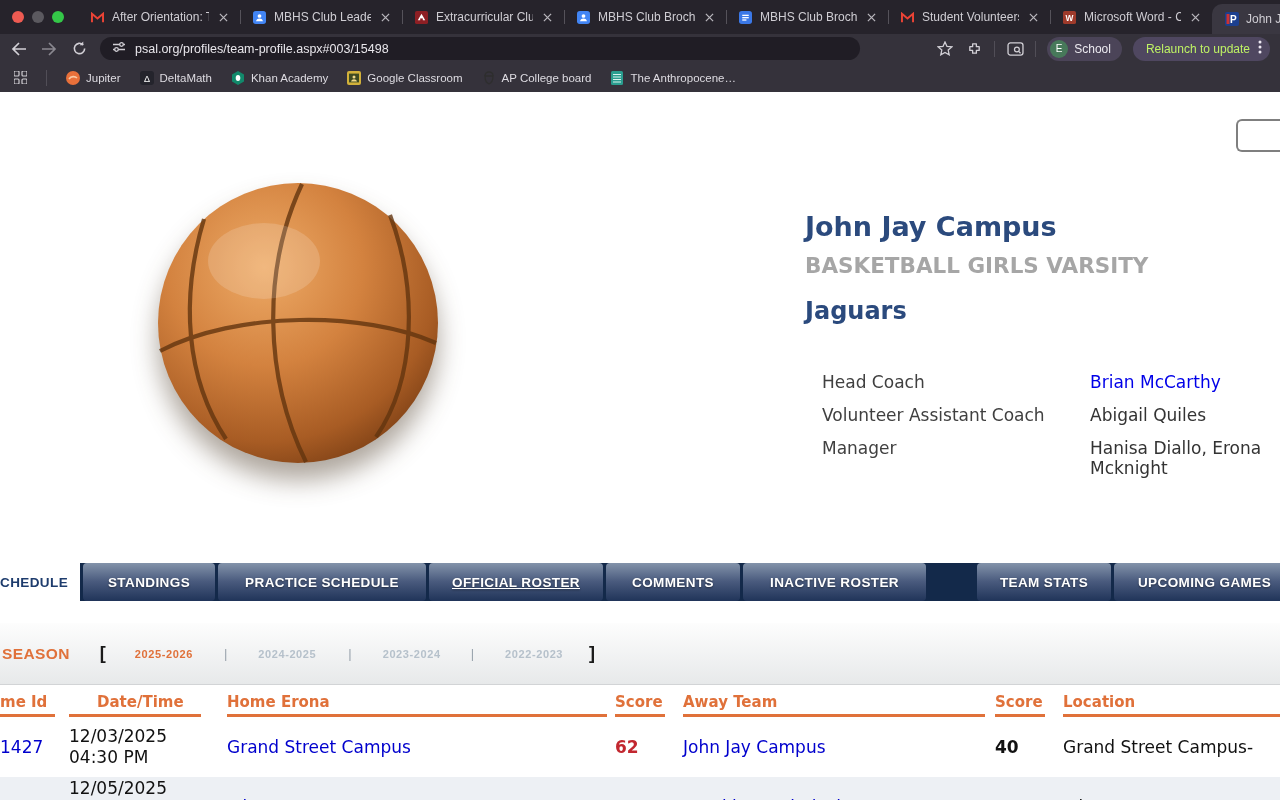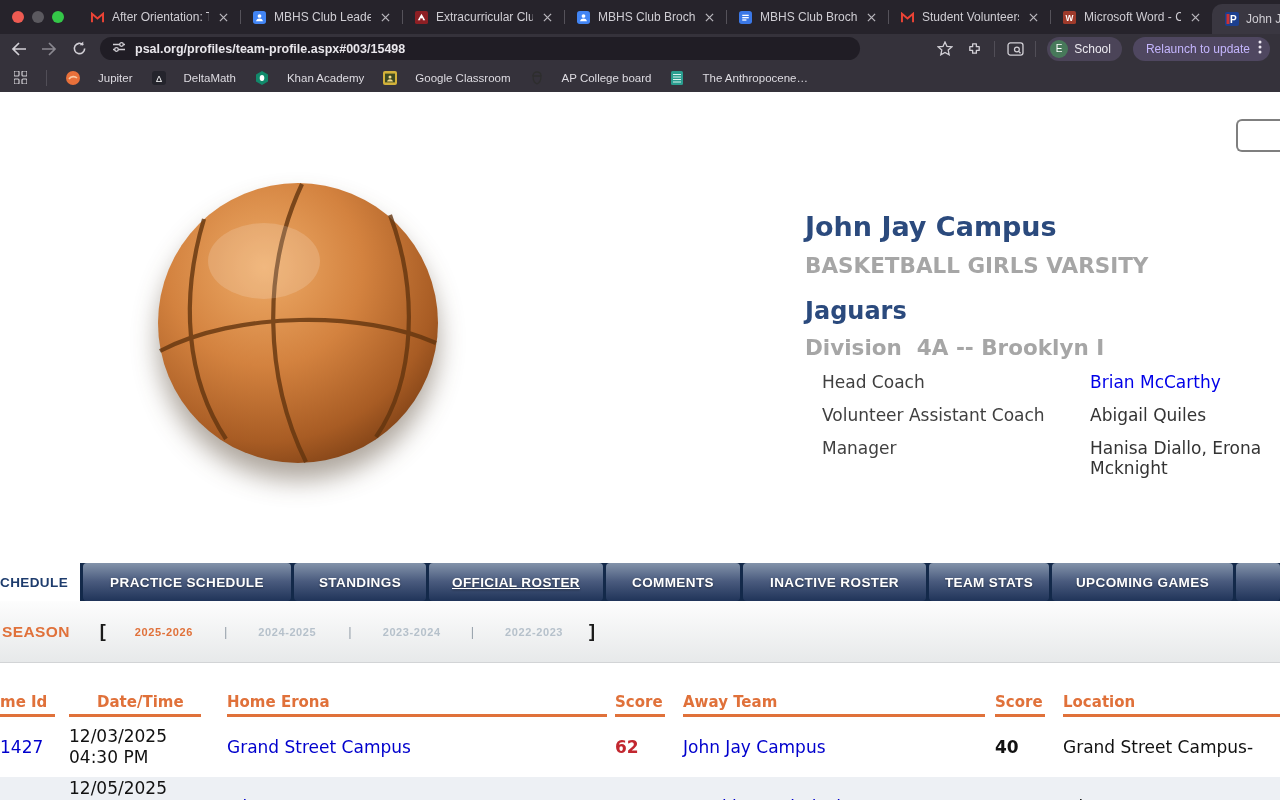--- a/index.html
+++ b/index.html
@@ -16,33 +16,33 @@
           color:#cfcdd3; font-size:12px; max-width:162px; position:relative; }
   .btab .sepline { position:absolute; left:0; top:10px; width:1px; height:14px; background:#55525a; }
   .btab.active { background:#3a3741; border-radius:10px 10px 0 0; height:30px; }
   .btab-title { white-space:nowrap; overflow:hidden; max-width:108px; }
   .fav { width:15px; height:15px; flex:0 0 auto; display:flex; align-items:center; justify-content:center; }
   .closex { width:14px; height:14px; flex:0 0 auto; display:flex; align-items:center; justify-content:center; }
 
   .toolbar { height:29px; background:#35323b; display:flex; align-items:center; padding:0 10px; gap:12px; }
   .navico { width:18px; height:18px; display:flex; align-items:center; justify-content:center; }
   .urlpill { flex:1; max-width:760px; height:23px; background:#201d25; border-radius:12px;
-             display:flex; align-items:center; gap:9px; padding:0 12px; color:#e8e6eb; font-size:12.5px;font-weight:bold; }
+             display:flex; align-items:center; gap:9px; padding:0 12px; color:#e8e6eb; font-size:12.5px; }
   .rightcluster { display:flex; align-items:center; gap:11px; margin-left:auto; }
   .vdiv { width:1px; height:16px; background:#514e57; }
   .chip { height:24px; border-radius:12px; display:flex; align-items:center; }
   .profilechip { background:#4b4458; padding:0 11px 0 3px; gap:6px; }
   .avatar { width:18px; height:18px; border-radius:50%; background:#47795a; color:#fff; font-size:10px;
             display:flex; align-items:center; justify-content:center; }
   .chiplabel { color:#eceaf0; font-size:12px; }
-  .relaunch { background:#4f4760; padding:0 8px 0 13px; gap:8px; color:#c4b5fd; font-size:12px; }
+  .relaunch { background:#4f4760; padding:0 8px 0 13px; gap:8px; color:#bef264; font-size:12px; }
 
   .bookmarksbar { height:29px; background:#35323b; display:flex; align-items:center; gap:19px; padding:0 13px;
                   font-size:11.5px; color:#dedce2; }
-  .bm { display:flex; align-items:center; gap:18px; white-space:nowrap; }
+  .bm { display:flex; align-items:center; gap:6px; white-space:nowrap; }
   .bmico { width:14px; height:14px; display:flex; align-items:center; justify-content:center; }
 
   
   .page { position:relative; width:1280px; height:708px; background:#fff; overflow:hidden;
           font-family:"DejaVu Sans", sans-serif; }
 
   .printbtn { position:absolute; right:0; top:27px; width:44px; height:33px; background:#fff;
               border:2px solid #7f7f7f; border-right:none; border-radius:6px 0 0 6px; }
 
   .ball { position:absolute; left:152px; top:85px; filter:drop-shadow(0 17px 13px rgba(60,40,20,.42)); }
@@ -64,21 +64,21 @@
              display:flex; }
   .ntab { height:38px; display:flex; align-items:center; justify-content:center; margin-right:3px;
           color:#fff; font:bold 13.5px "Liberation Sans", sans-serif; letter-spacing:.4px;
           text-shadow:0 1px 2px rgba(0,0,0,.45); border-radius:4px;
           background:linear-gradient(#8393aa, #4a5b7e 48%, #203459); flex:0 0 auto; }
   .ntab.activetab { background:#fff; color:#1e3c6d; text-shadow:none; border-radius:0;
                     justify-content:flex-start; }
   .ntab-fill { flex:1 1 auto; background:linear-gradient(#8393aa, #4a5b7e 48%, #203459); margin-right:0; }
 
   
-  .seasonbar { position:absolute; left:0; top:509px; width:1280px; height:62px;
+  .seasonbar { position:absolute; left:0; top:531px; width:1280px; height:62px;
                background:linear-gradient(#fdfdfd, #e7e9ea); border-bottom:1px solid #d2d4d6;
                display:flex; align-items:center; font-family:"Liberation Sans", sans-serif; }
   .s-label { color:#e0713a; font-weight:bold; font-size:15.5px; letter-spacing:.4px; margin-left:2px; }
   .s-brk { color:#1a1a1a; font-weight:bold; font-size:18px; }
   .s-opt { font-weight:bold; font-size:11px; letter-spacing:.6px; }
   .s-opt.cur { color:#e0713a; }
   .s-opt.dim { color:#b6c1cb; }
   .s-sep { color:#9aa4ad; font-size:13px; }
 
   
@@ -393,40 +393,39 @@
       <path d="M52 42 C 28 122 34 202 74 262"></path>
       <path d="M238 38 C 266 112 264 202 224 260"></path>
     </g>
     <ellipse cx="112" cy="84" rx="56" ry="38" fill="#ffffff" opacity="0.16"></ellipse>
   </svg>
 
   <div class="teamblock">
     <div class="t-school">John Jay Campus</div>
     <div class="t-sport">BASKETBALL GIRLS VARSITY</div>
     <div class="t-mascot">Jaguars</div>
-    <div class="t-div">Division  4A -- Brooklyn I</div>
   </div>
 
   <div class="staff">
     <div class="role">Head Coach</div>
     <div class="name link">Brian McCarthy</div>
     <div class="role">Volunteer Assistant Coach</div>
     <div class="name">Abigail Quiles</div>
     <div class="role">Manager</div>
     <div class="name">Hanisa Diallo, Erona Mcknight</div>
   </div>
 
   <div class="navtabs">
     <div class="ntab activetab" style="width:80px;">CHEDULE</div>
+    <div class="ntab" style="width:132px;">STANDINGS</div>
     <div class="ntab" style="width:208px;">PRACTICE SCHEDULE</div>
-    <div class="ntab" style="width:132px;">STANDINGS</div>
     <div class="ntab" style="width:174px;text-decoration:underline;">OFFICIAL ROSTER</div>
     <div class="ntab" style="width:134px;">COMMENTS</div>
     <div class="ntab" style="width:183px;">INACTIVE ROSTER</div>
-    <div class="ntab" style="width:120px;">TEAM STATS</div>
+    <div class="ntab" style="width:134px;margin-left:48px;">TEAM STATS</div>
     <div class="ntab" style="width:181px;">UPCOMING GAMES</div>
     <div class="ntab ntab-fill"></div>
   </div>
 
   <div class="seasonbar">
     <span class="s-label">SEASON</span>
     <span class="s-brk" style="margin-left:30px;">[</span>
     <span class="s-opt cur" style="margin-left:29px;">2025-2026</span>
     <span class="s-sep" style="margin-left:31px;">|</span>
     <span class="s-opt dim" style="margin-left:31px;">2024-2025</span>

